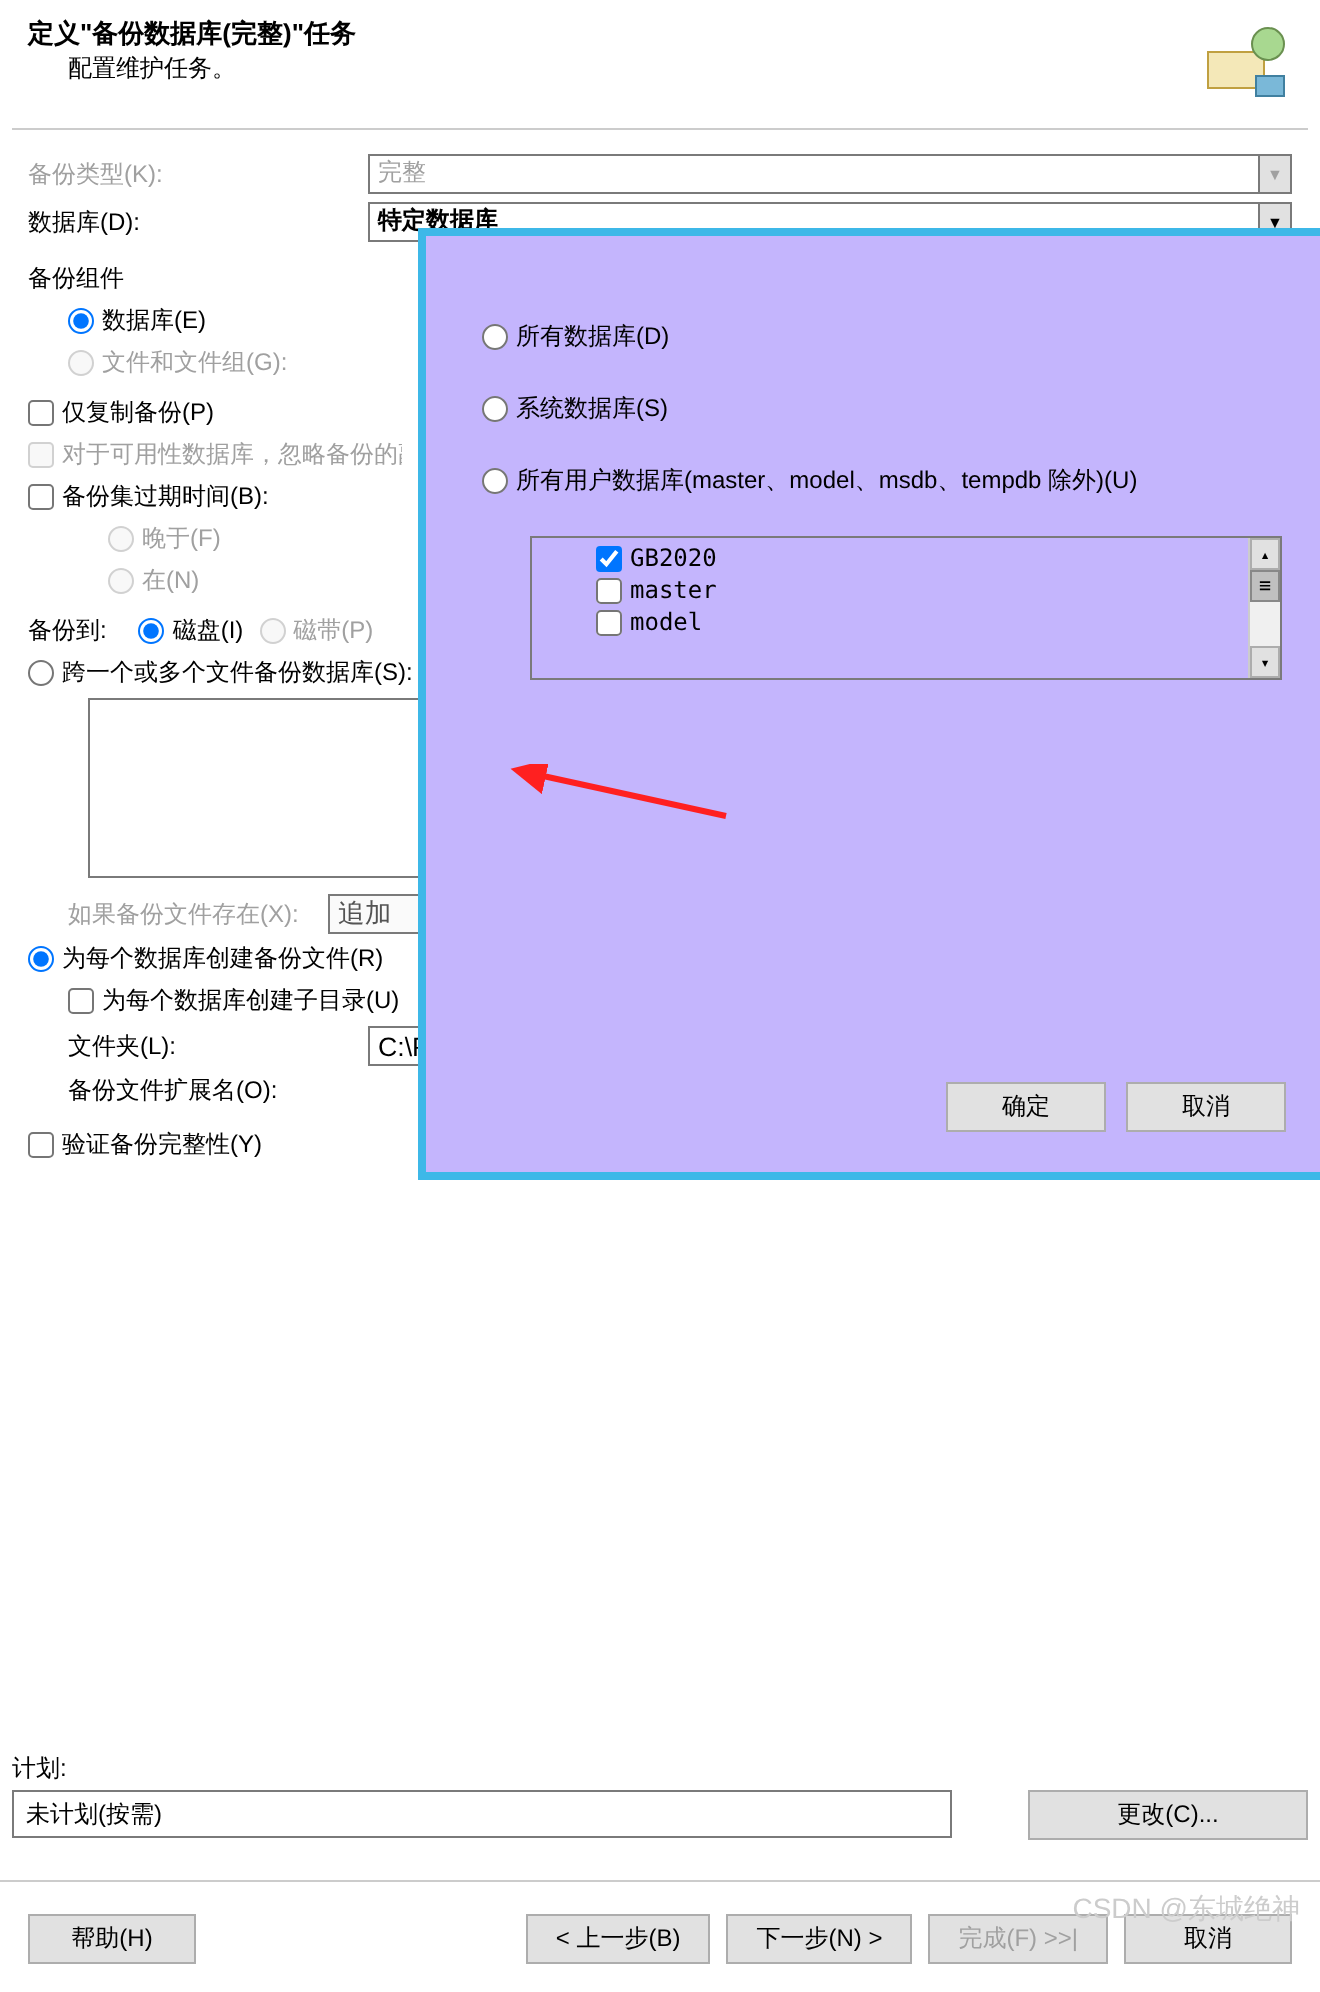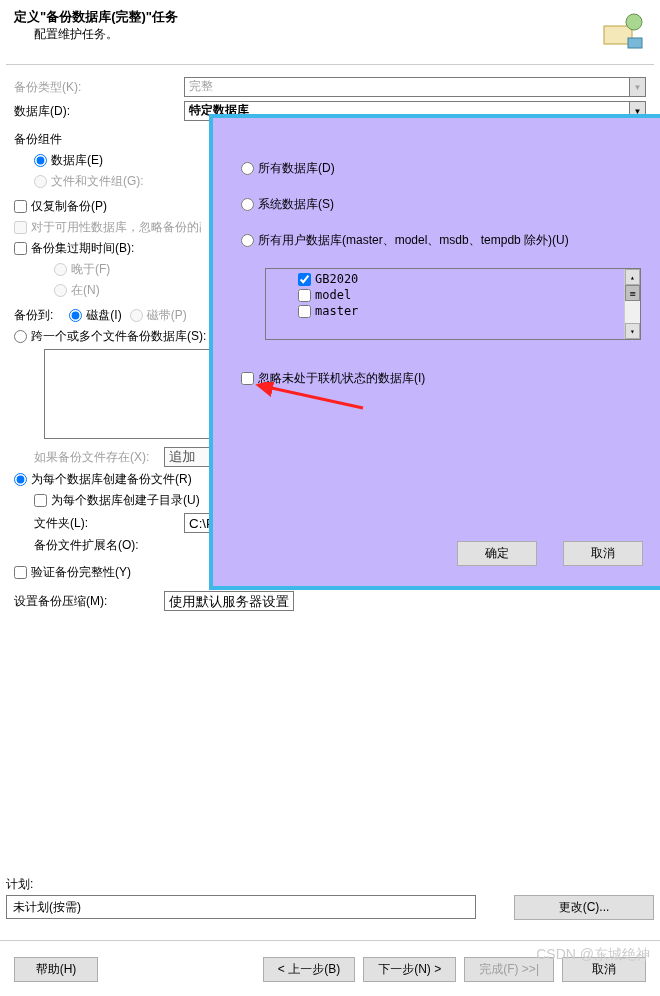--- a/index.html
+++ b/index.html
@@ -34,21 +34,21 @@
 .modal { position: absolute; top: 114px; left: 209px; width: 458px; height: 476px; border: 4px solid #3db8e8; background: #c4b5fd; padding: 24px 20px 16px 28px; }
 .modal .opt { margin: 18px 0; }
 .modal .opt input[type=radio] { accent-color: #0078d7; }
 .db-list { border: 1px solid #7a7a7a; margin-left: 24px; margin-top: 6px; width: 376px; height: 72px; position: relative; font-family: "SimSun", monospace; }
 .db-list-inner { padding: 2px 4px; }
 .db-list-item { display: flex; align-items: center; line-height: 16px; padding-left: 28px; }
 .db-scroll { position: absolute; right: 0; top: 0; bottom: 0; width: 16px; background: #f0f0f0; border-left: 1px solid #ccc; display: flex; flex-direction: column; }
 .db-scroll-btn { height: 16px; background: #e1e1e1; border: 1px solid #adadad; display: flex; align-items: center; justify-content: center; font-size: 8px; }
 .db-scroll-thumb { height: 16px; background: #c0c0c0; border: 1px solid #888; display: flex; align-items: center; justify-content: center; font-size: 10px; }
 .db-scroll-track { flex: 1; }
-.modal-btns { position: absolute; bottom: 20px; right: 20px; display: flex; gap: 26px; }
+.modal-btns { position: absolute; bottom: 20px; right: 20px; display: flex; gap: 10px; }
 .modal-btns .btn { min-width: 80px; }
 .arrow-annot { position: absolute; top: 264px; left: 40px; pointer-events: none; }
 label { display: inline-flex; align-items: center; }
 </style>
 </head>
 <body>
 
 <div class="header">
   <div class="header-text">
     <h2>定义"备份数据库(完整)"任务</h2>
@@ -168,26 +168,20 @@
       <span>备份文件扩展名(O):</span>
     </div>
 
   <div class="row" style="margin-top:10px">
       <label>
         <input type="checkbox" style="">
         <span>验证备份完整性(Y)</span>
       </label>
     </div>
 
-  <div class="row" style="margin-top:10px">
-    <span style="width:150px;display:inline-block">设置备份压缩(M):</span>
-    <div class="sel-wrap">
-      <select class="sel"><option>使用默认服务器设置</option></select>
-    </div>
-  </div>
 </div>
 
 <div class="modal">
   <div class="opt"><label>
         <input type="radio" name="m" style="">
         <span>所有数据库(D)</span>
       </label></div>
   <div class="opt"><label>
         <input type="radio" name="m" style="">
         <span>系统数据库(S)</span>
@@ -197,38 +191,34 @@
         <span>所有用户数据库(master、model、msdb、tempdb 除外)(U)</span>
       </label></div>
   <div class="db-list">
     <div class="db-list-inner">
       <div class="db-list-item">
           <input type="checkbox" checked="" style="">
           <span>GB2020</span>
         </div>
       <div class="db-list-item">
           <input type="checkbox" style="">
-          <span>model</span>
+          <span>master</span>
         </div>
       <div class="db-list-item">
           <input type="checkbox" style="">
-          <span>master</span>
+          <span>model</span>
         </div>
     </div>
     <div class="db-scroll">
       <div class="db-scroll-btn">▴</div>
       <div class="db-scroll-thumb">≡</div>
       <div class="db-scroll-track"></div>
       <div class="db-scroll-btn">▾</div>
     </div>
   </div>
-  <div class="opt" style="margin-top:30px"><label>
-        <input type="checkbox" style="">
-        <span>忽略未处于联机状态的数据库(I)</span>
-      </label></div>
   <div class="modal-btns">
     <button class="btn">确定</button>
     <button class="btn">取消</button>
   </div>
   <svg class="arrow-annot" width="120" height="30" viewBox="0 0 120 30">
     <defs>
         <marker id="ah" markerWidth="10" markerHeight="10" refX="2" refY="3" orient="auto">
           <path d="M0,0 L6,3 L0,6 Z" fill="#ff2020"></path>
         </marker>
       </defs>

